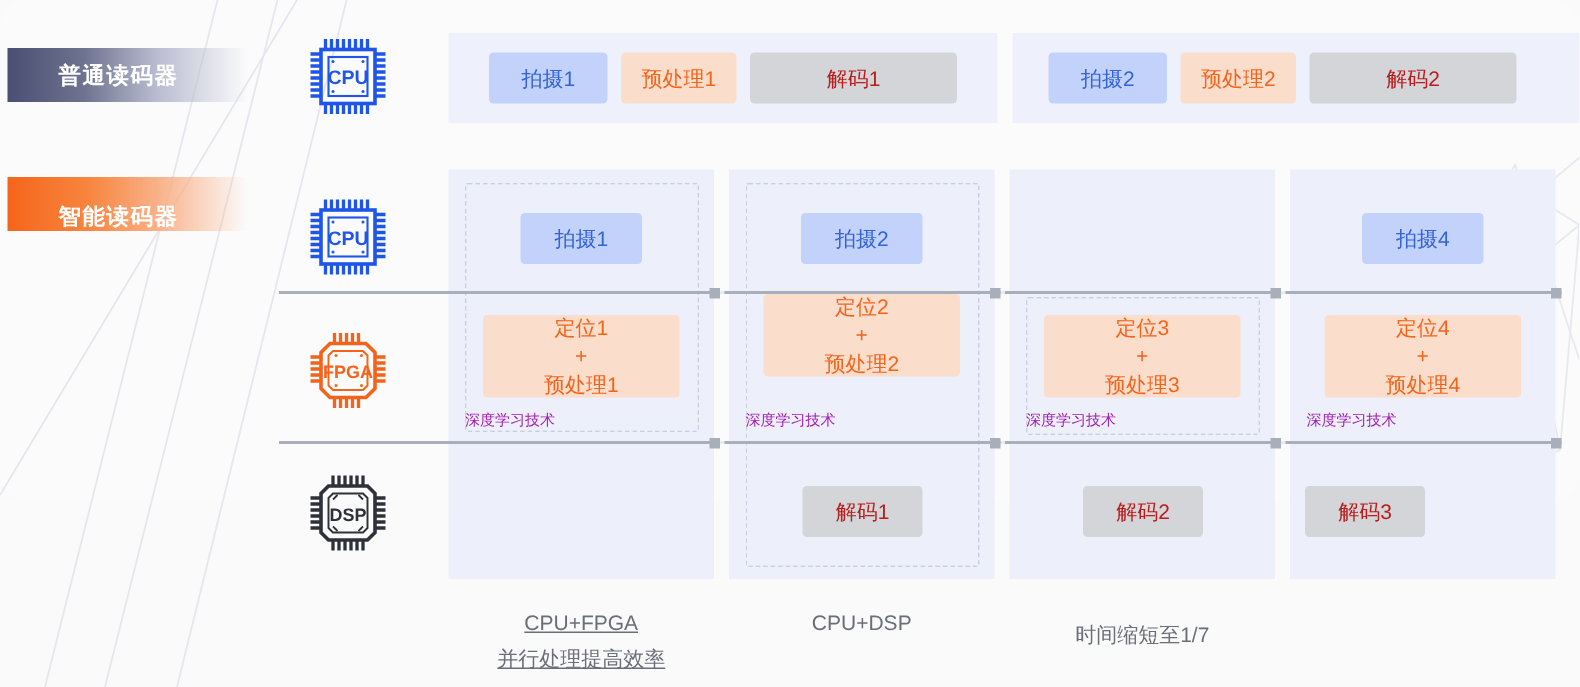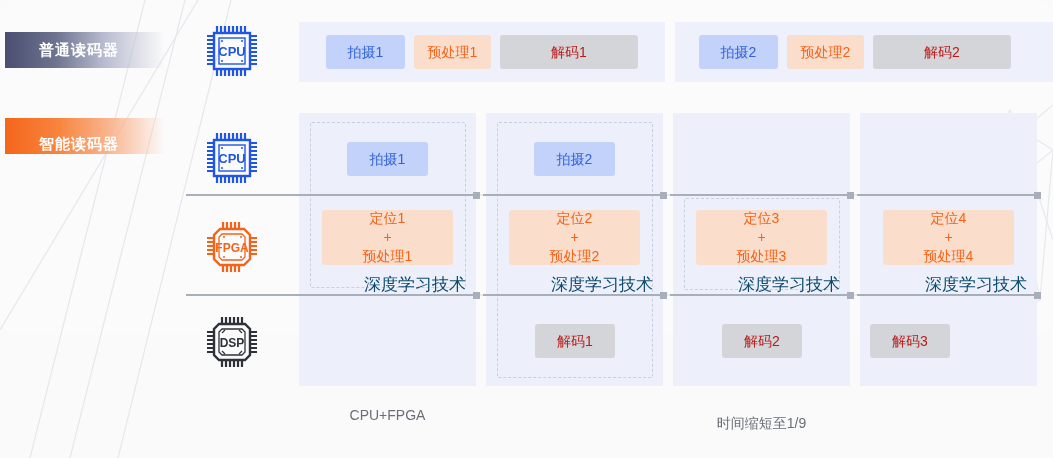--- a/index.html
+++ b/index.html
@@ -72,23 +72,23 @@
   .dashed {
     position: absolute;
     border: 1.5px dashed #c9cfe2;
     border-radius: 2px;
     pointer-events: none;
   }
 
   
   .dl-label {
     position: absolute;
-    font-size: 17px;
-    color: #0c4a6e;
-    text-align: right;
+    font-size: 10px;
+    color: #a21caf;
+    text-align: left;
     white-space: nowrap;
   }
 
   
   .rail { position:absolute; height:2px; background:#e9ebf2; }
   .rail .seg { position:absolute; top:0; height:2px; background:#a9aebb; }
   .rail .dot { position:absolute; top:-2px; width:7px; height:7px; background:#a9aebb; }
 
   
   .caption {
@@ -237,36 +237,37 @@
 
   <div class="task capture" style="left:347px; top:142px; width:81px; height:34px;">拍摄1</div>
   <div class="task preproc" style="left:322px; top:210px; width:131px; height:55px;">
     <span>定位1</span>
     <span>+</span>
     <span>预处理1</span>
   </div>
   <div class="dl-label" style="left:310px; top:273px; width:156px;">深度学习技术</div>
 
   <div class="task capture" style="left:534px; top:142px; width:81px; height:34px;">拍摄2</div>
-  <div class="task preproc" style="left:509px; top:210px; width:131px; height:55px;">
+  <div class="task preproc" style="left:509px; top:196px; width:131px; height:55px;">
     <span>定位2</span>
     <span>+</span>
     <span>预处理2</span>
   </div>
   <div class="dl-label" style="left:497px; top:273px; width:156px;">深度学习技术</div>
   <div class="task decode" style="left:535px; top:324px; width:80px; height:34px;">解码1</div>
 
   <div class="task preproc" style="left:696px; top:210px; width:131px; height:55px;align-items:center;">
     <span>定位3</span>
     <span>+</span>
     <span>预处理3</span>
   </div>
   <div class="dl-label" style="left:684px; top:273px; width:156px;">深度学习技术</div>
   <div class="task decode" style="left:722px; top:324px; width:80px; height:34px;">解码2</div>
 
+  <div class="task capture" style="left:908px; top:142px; width:81px; height:34px;">拍摄4</div>
   <div class="task preproc" style="left:883px; top:210px; width:131px; height:55px;">
     <span>定位4</span>
     <span>+</span>
     <span>预处理4</span>
   </div>
   <div class="dl-label" style="left:871px; top:273px; width:156px;">深度学习技术</div>
   <div class="task decode" style="left:870px; top:324px; width:80px; height:34px;">解码3</div>
 
   <div class="rail" style="left:186px; top:194px; width:853px;">
     <div class="seg" style="left:0px;  width:290px;"></div>
@@ -283,22 +284,24 @@
     <div class="seg" style="left:0px;  width:290px;"></div>
     <div class="seg" style="left:297px; width:184px;"></div>
     <div class="seg" style="left:484px; width:184px;"></div>
     <div class="seg" style="left:671px; width:184px;"></div>
     <div class="dot" style="left:287px;"></div>
     <div class="dot" style="left:474px;"></div>
     <div class="dot" style="left:661px;"></div>
     <div class="dot" style="left:848px;"></div>
   </div>
 
-  <div class="caption" style="left:299px; top:403px; width:177px;">
+  <div class="caption" style="left:299px; top:403px; width:177px;text-decoration:underline;">
     <span class="l">CPU+FPGA</span>
+    <span class="l">并行处理提高效率</span>
   </div>
   <div class="caption" style="left:486px; top:403px; width:177px;">
+    <span class="l">CPU+DSP</span>
   </div>
   <div class="caption" style="left:673px; top:411px; width:177px;">
-    <span class="l">时间缩短至1/9</span>
+    <span class="l">时间缩短至1/7</span>
   </div>
 
 </div>
 
 </body></html>

